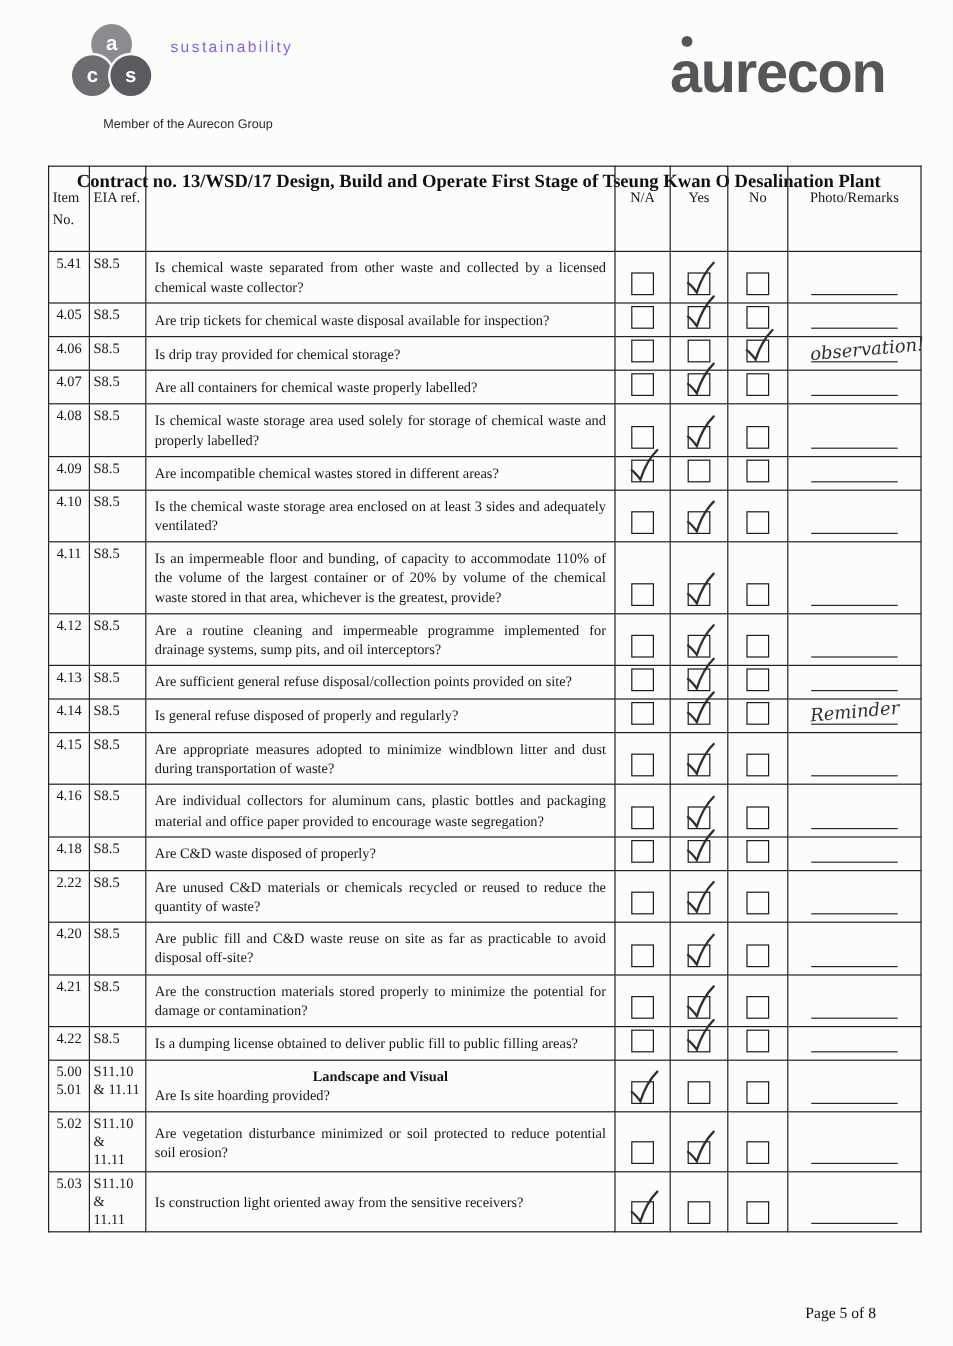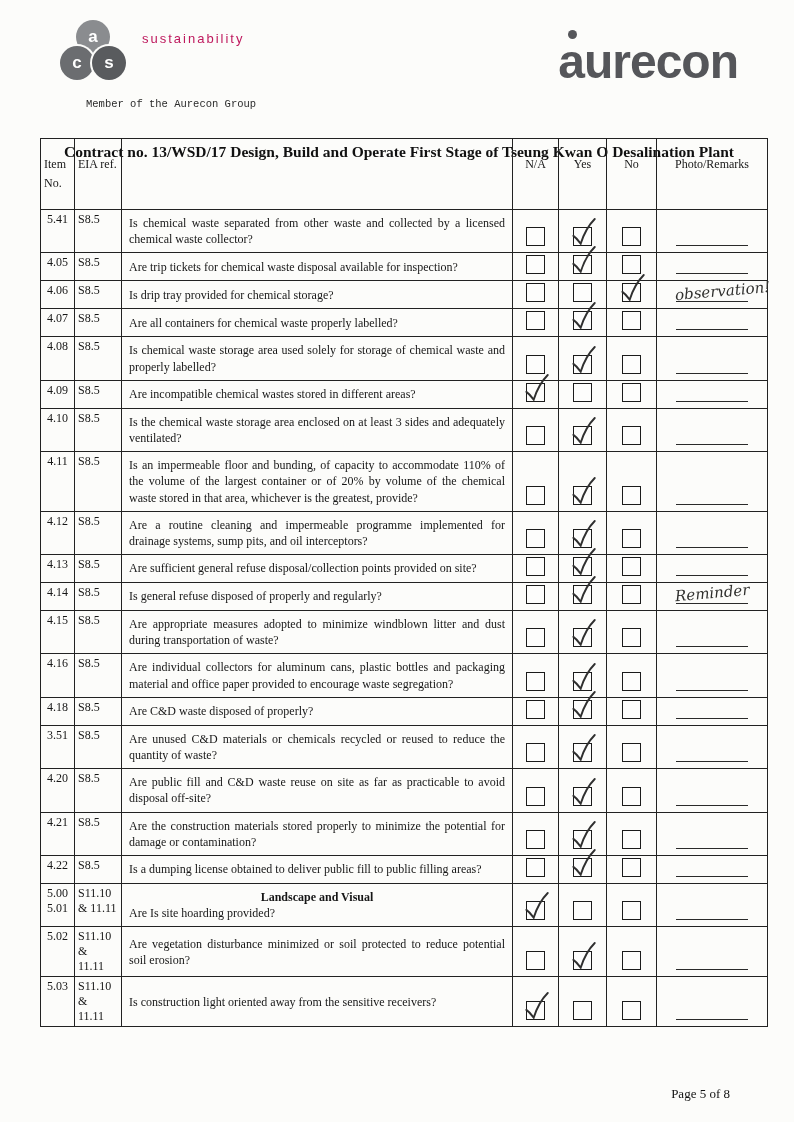--- a/index.html
+++ b/index.html
@@ -19,22 +19,22 @@
   .rings{position:relative;width:74px;height:72px;float:left;}
   .ring{position:absolute;width:34px;height:34px;border-radius:50%;
         background:#6b6d70;color:#fff;display:flex;align-items:center;justify-content:center;
         font-family:"Liberation Sans",sans-serif;font-weight:bold;font-size:17px;
         box-shadow:0 0 0 2px #fcfcfa;}
   .ring.a{left:18px;top:0;background:#8a8c8f;}
   .ring.c{left:2px;top:26px;}
   .ring.s{left:34px;top:26px;background:#595b5e;}
   .acuity-text{margin-left:84px;padding-top:10px;font-family:"Liberation Sans",sans-serif;}
   .acuity-name{font-size:21px;letter-spacing:6px;color:#87898c;font-weight:500;}
-  .acuity-sub{font-size:13px;letter-spacing:2px;color:#be185d;margin-top:1px;}
-  .acuity-member{clear:both;padding-top:6px;font-family:Liberation Mono, monospace;
+  .acuity-sub{font-size:13px;letter-spacing:2px;color:#8b5cf6;margin-top:1px;}
+  .acuity-member{clear:both;padding-top:6px;font-family:Liberation Sans, sans-serif;
                  font-size:10.5px;color:#2b2b2b;margin-left:28px;}
 
   .logo-aurecon{position:absolute;right:56px;top:38px;
                 font-family:"Liberation Sans",sans-serif;font-weight:bold;
                 font-size:48px;color:#55565a;letter-spacing:-1px;line-height:1;}
   .aurecon-dot{position:absolute;left:10px;top:-8px;width:9px;height:9px;border-radius:50%;background:#55565a;}
 
   .doc-title{position:absolute;left:64px;top:118px;width:690px;
              font-size:15.5px;font-weight:bold;color:#111;margin-top:25px;}
 
@@ -495,21 +495,21 @@
           </td>
           <td class="c-cb">
             <div class="cb"></div>
           </td>
           <td class="c-rem">
             <div class="rem-line"></div>
           </td>
         </tr>
         <tr>
           <td class="c-item">
-            <div>3.51</div>
+            <div>2.22</div>
           </td>
           <td class="c-eia">
             <div>S8.5</div>
           </td>
           <td class="c-q">
             <div>Are unused C&amp;D materials or chemicals recycled or reused to reduce the quantity of waste?</div>
           </td>
           <td class="c-cb">
             <div class="cb"></div>
           </td>

